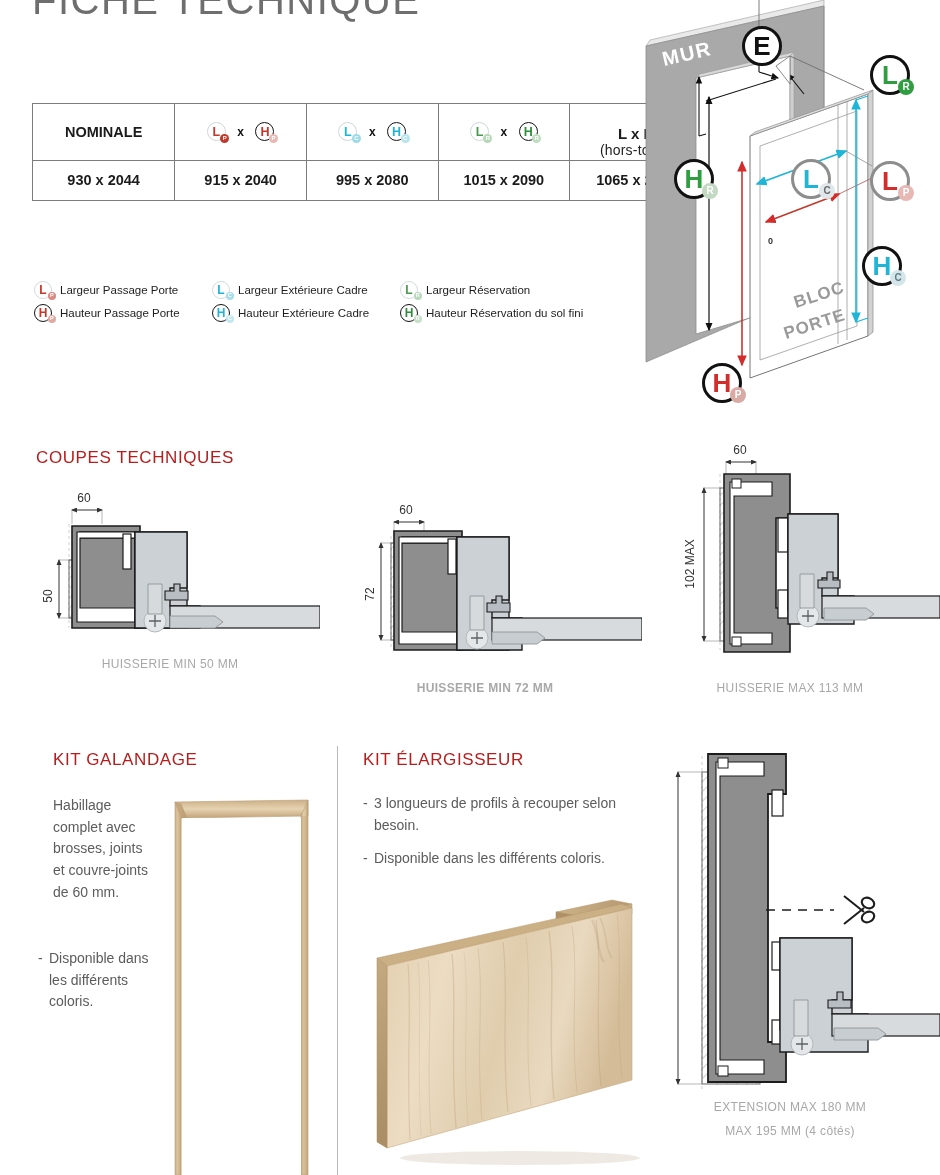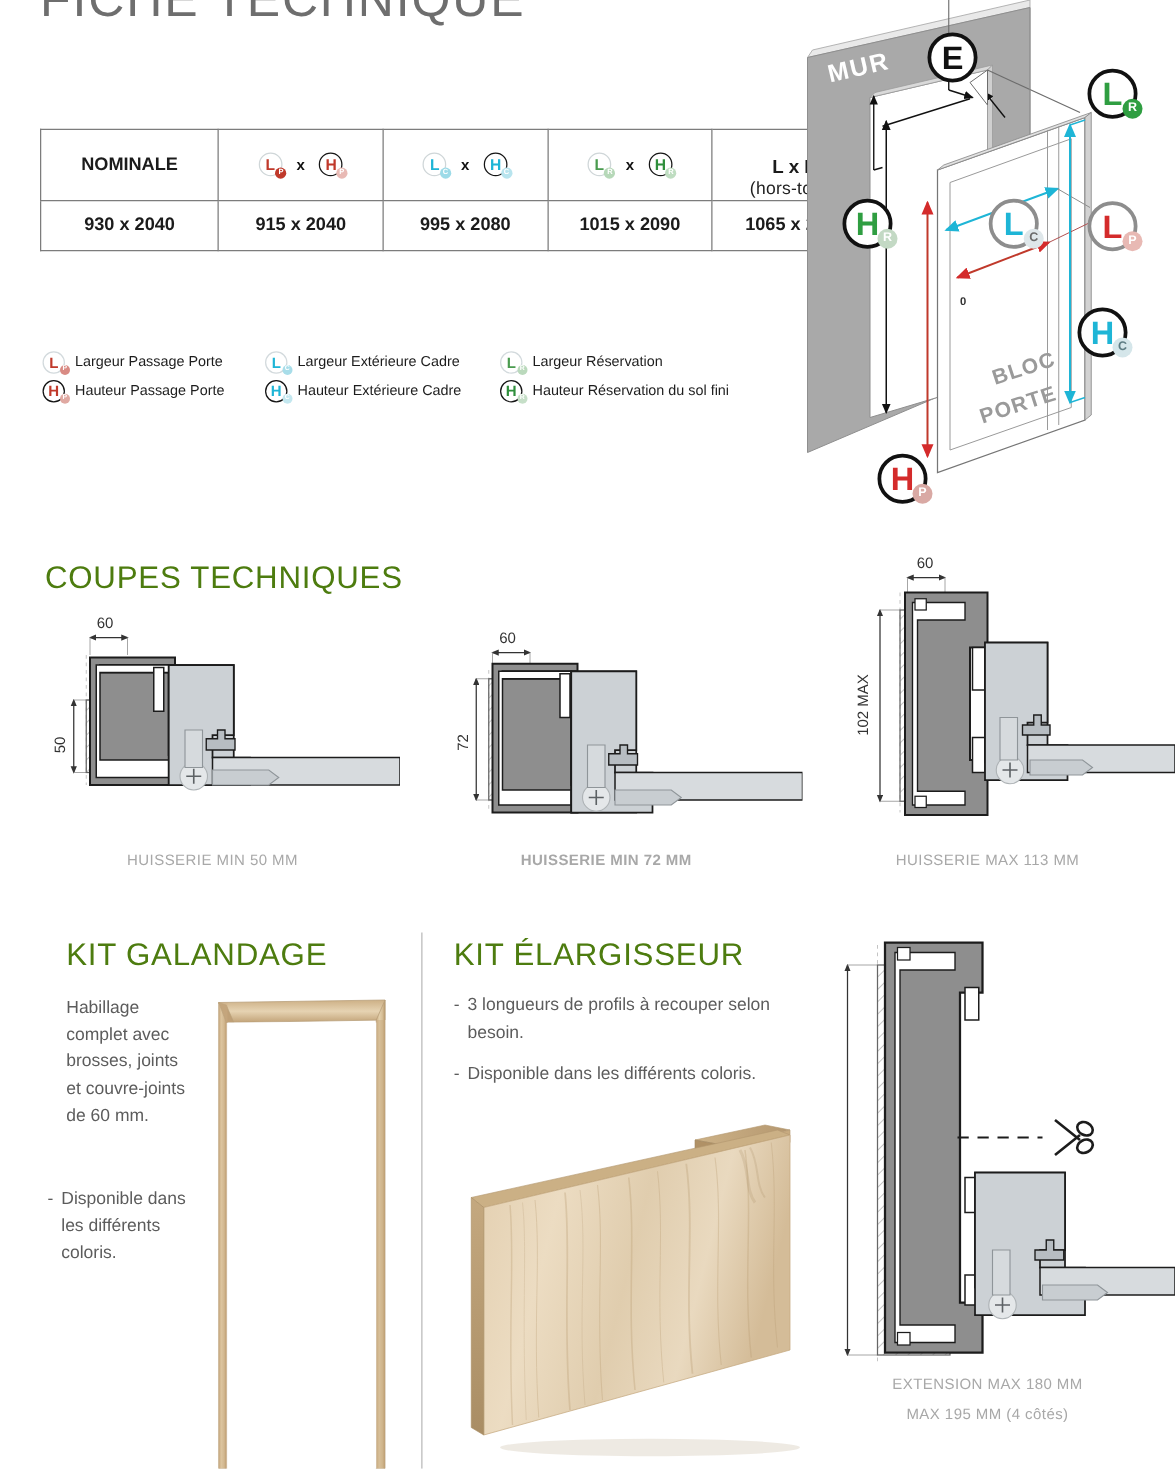--- a/index.html
+++ b/index.html
@@ -75,22 +75,22 @@
   .legend{position:absolute; left:32px; top:278px; width:600px;}
   .legend-col{position:absolute; top:0;}
   .legend-row{display:flex; align-items:center; height:23px;}
   .legend-row .lbl{
     font-size:11.5px; color:#1d1d1d; margin-left:6px; white-space:nowrap;
     font-family:"Liberation Sans", sans-serif;
   }
 
   
   .sect-h{
-    position:absolute; font-size:25px; letter-spacing:.6px;
-    font-weight:400; color:#4d7c0f; white-space:nowrap;
+    position:absolute; font-size:17px; letter-spacing:.6px;
+    font-weight:400; color:#b91c1c; white-space:nowrap;
   }
 
   
   .caption{
     position:absolute; text-align:center;
     font-size:12px; letter-spacing:.35px; color:#a8a8a8;
     white-space:nowrap; line-height:1.45;
   }
 
   
@@ -155,21 +155,21 @@
       </th>
 
       <th class="col-lh">
         <div class="lh-main">L x H</div>
         <div class="lh-sub">(hors-tout)*</div>
       </th>
     </tr>
   </thead>
   <tbody>
     <tr>
-      <td>930 x 2040</td>
+      <td>930 x 2044</td>
       <td>915 x 2040</td>
       <td>995 x 2080</td>
       <td>1015 x 2090</td>
       <td>1065 x 2110</td>
     </tr>
   </tbody>
 </table>
 
 <div class="legend">
 
@@ -468,21 +468,21 @@
     <rect x="154" y="158" width="118" height="22" fill="#d7dbde" stroke="#1c1c1c" stroke-width="1.2"></rect>
     <path d="M150,142 L159,142 L159,134 L165,134 L165,142 L172,142 L172,150 L150,150 Z" fill="#b7bdc2" stroke="#1c1c1c" stroke-width="1.1"></path>
 
     <ellipse cx="140" cy="178" rx="11" ry="11" fill="#e4e7e9" stroke="#aeb3b6" stroke-width="0.9"></ellipse>
     <path d="M140,172 L140,184 M134,178 L146,178" stroke="#5d6265" stroke-width="1.3"></path>
     <path d="M132,136 L146,136 L146,170 L132,170 Z" fill="#d6dadd" stroke="#8f9599" stroke-width="0.9"></path>
     <path d="M156,170 L198,170 L206,176 L198,182 L156,182 Z" fill="#c8cdd1" stroke="#8f9599" stroke-width="0.9"></path>
   </svg>
 </div>
 
-<div class="caption" style="left:0px; top:680px; width:340px;">HUISSERIE MIN 50 MM</div>
+<div class="caption" style="left:0px; top:656px; width:340px;">HUISSERIE MIN 50 MM</div>
 <div class="caption" style="left:340px; top:680px; width:290px;font-weight:bold;">HUISSERIE MIN 72 MM</div>
 <div class="caption" style="left:645px; top:680px; width:290px;">HUISSERIE MAX 113 MM</div>
 
 <div class="vdivider" style="left:337px; top:746px; height:429px;"></div>
 
 <div class="sect-h" style="left:36px; top:750px;margin-left:17px;">KIT GALANDAGE</div>
 
 <div class="body-text" style="left:53px; top:795px; width:102px;">Habillage complet avec brosses, joints et couvre-joints de 60 mm.</div>
 
 <div class="body-text" style="left:38px; top:948px; width:120px;">

